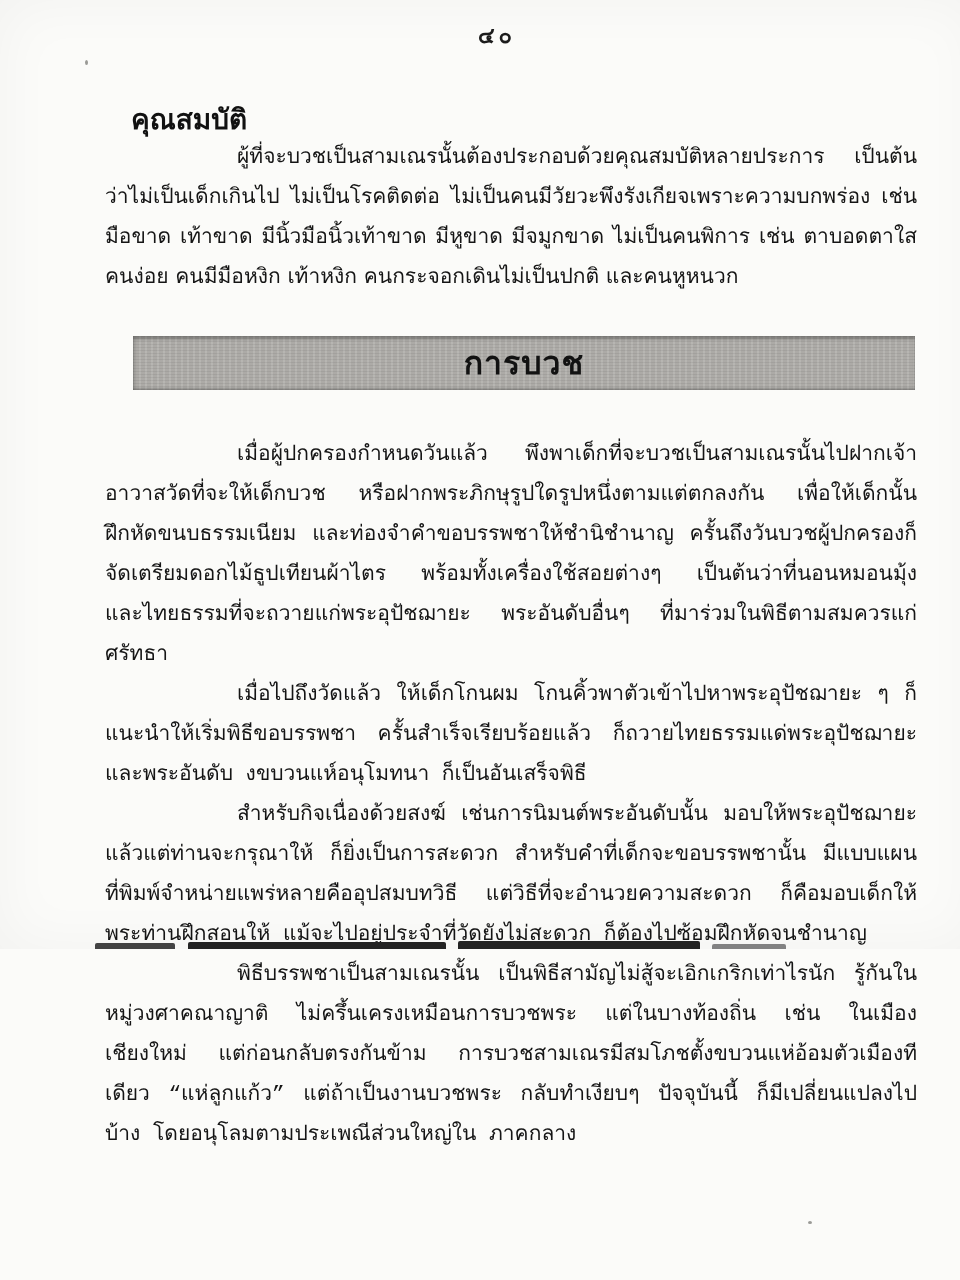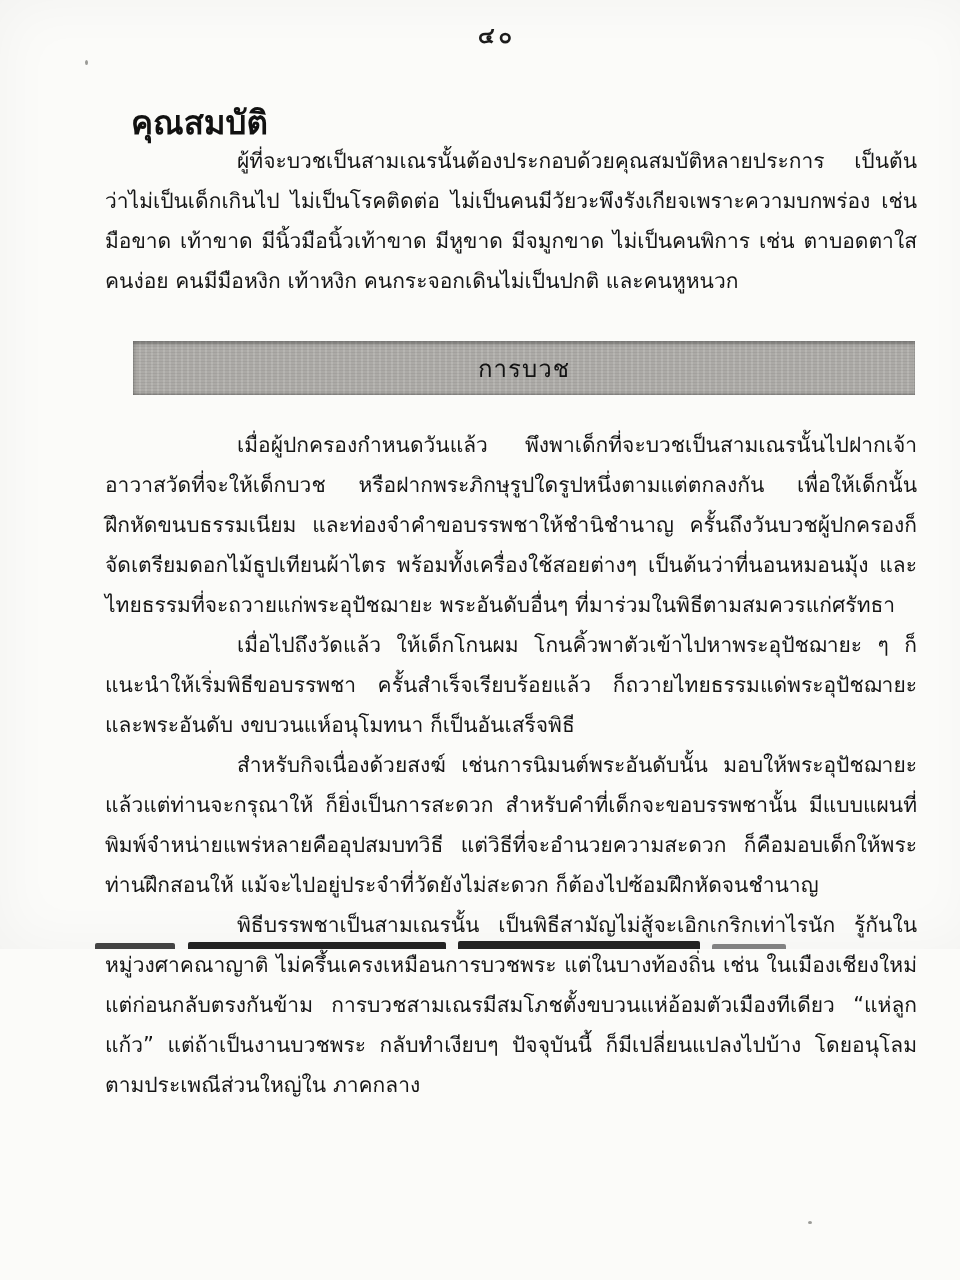--- a/index.html
+++ b/index.html
@@ -28,21 +28,21 @@
     font-size: 22px;
     font-weight: bold;
     letter-spacing: 4px;
     color: #1c1c1c;
   }
   .content {
     margin: 0 60px 0 88px;
   }
   .heading {
     margin: 52px 0 0 26px;
-    font-size: 33px;
+    font-size: 28px;
     font-weight: bold;
     color: #111;
     line-height: 1.1;
   }
   p.body {
     margin: 0;
     font-size: 21px;
     line-height: 40px;
     text-align: justify;
     text-align-last: left;
@@ -61,27 +61,28 @@
     background-color: #b2b0ac;
     background-image:
       repeating-linear-gradient(0deg, rgba(0,0,0,0.06) 0 1px, rgba(0,0,0,0) 1px 3px),
       repeating-linear-gradient(90deg, rgba(255,255,255,0.07) 0 2px, rgba(0,0,0,0.03) 2px 6px);
     box-shadow: inset 0 3px 3px rgba(0,0,0,0.28), inset 0 -2px 2px rgba(0,0,0,0.18), inset 2px 0 2px rgba(0,0,0,0.12);
     display: flex;
     align-items: center;
     justify-content: center;
   }
   .banner-title {
-    font-size: 24px;
-    font-weight: normal;
+    font-size: 32px;
+    font-weight: bold;
     color: #121212;
     letter-spacing: 1px;
   }
   .section-ordination {
-    margin-top: 30px;
+    margin-top: 45px;
+    font-family: Liberation Mono, monospace;
   }
   .speck {
     position: absolute;
     background: #9a9a96;
     border-radius: 50%;
   }
   .speck-a { left: 85px; top: 60px; width: 3px; height: 5px; }
   .speck-b { left: 808px; top: 1221px; width: 4px; height: 3px; }
   .bottom-artifact {
     position: absolute;

